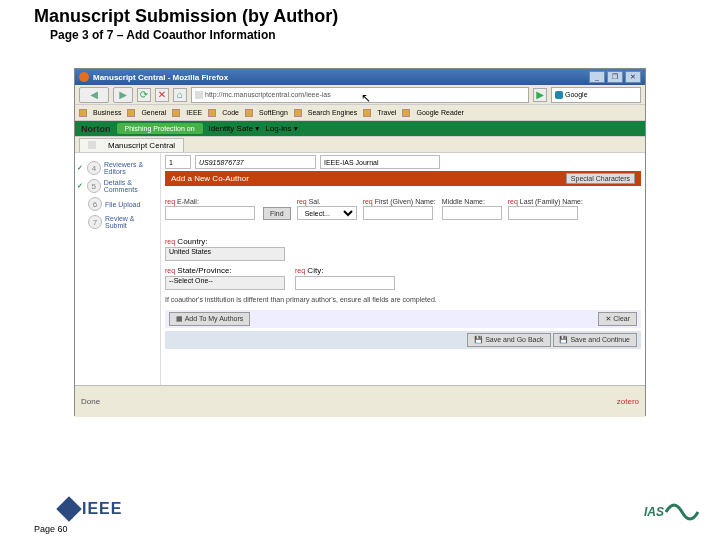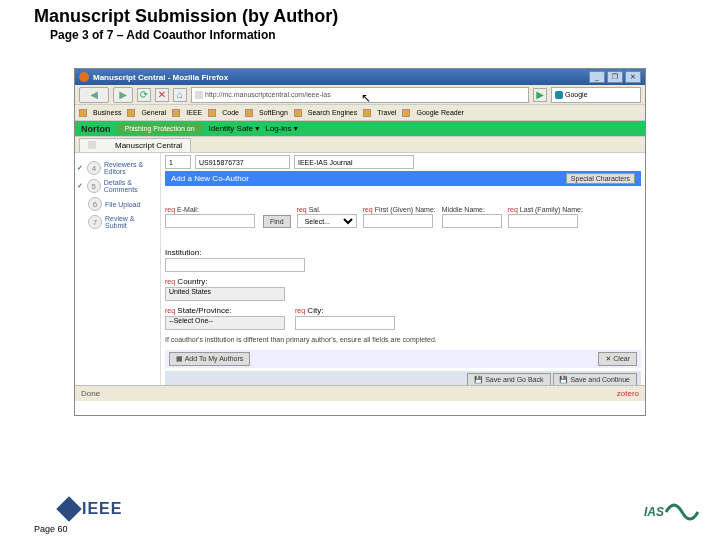--- a/index.html
+++ b/index.html
@@ -16,49 +16,49 @@
 .toolbar1{height:20px;background:#ece9d8;display:flex;align-items:center;padding:0 4px;gap:4px;border-bottom:1px solid #ccc}
 .navbtn{width:20px;height:16px;border:1px solid #aaa;background:#eee;border-radius:2px;display:flex;align-items:center;justify-content:center;font-size:10px;color:#6a8}
 .navbtn.lg{width:30px}
 .addrbox{flex:1;height:16px;border:1px solid #aaa;background:#fff;display:flex;align-items:center;padding:0 3px;font-size:7px;color:#555;gap:2px}
 .addrbox .favico{width:8px;height:8px;background:#ddd;flex:none}
 .refbtn{width:14px;height:14px;border:1px solid #aaa;background:#eee;color:#3a5;font-size:10px;text-align:center;line-height:12px}
 .srch{width:90px;height:16px;border:1px solid #aaa;background:#fff;display:flex;align-items:center;padding:0 3px;font-size:7px;gap:2px}
 .srch .sicon{width:8px;height:8px;background:#28a;border-radius:2px;flex:none}
 .toolbar2{height:16px;background:#ece9d8;display:flex;align-items:center;padding:0 4px;gap:6px;font-size:7px;border-bottom:1px solid #ccc}
 .bkicon{width:8px;height:8px;background:#dca840;border:1px solid #b88;flex:none}
-.norton{height:16px;background:#22c55e;display:flex;align-items:center;padding:0 6px;gap:6px;border-bottom:1px solid #ccc}
+.norton{height:16px;background:#15803d;display:flex;align-items:center;padding:0 6px;gap:6px;border-bottom:1px solid #ccc}
 .norton-lbl{font-weight:bold;font-size:9px;color:#222}
 .phish{background:#4ab04a;color:#fff;font-size:7px;padding:2px 8px;border-radius:2px}
 .tabbar{height:16px;background:#ece9d8;display:flex;align-items:center;padding:0 4px;border-bottom:1px solid #ccc}
-.tab{background:#f5f5f0;border:1px solid #bbb;border-bottom:none;padding:2px 8px;font-size:8px;display:flex;align-items:center;gap:19px}
+.tab{background:#f5f5f0;border:1px solid #bbb;border-bottom:none;padding:2px 8px;font-size:8px;display:flex;align-items:center;gap:12px}
 .tab .xfav{width:8px;height:8px;background:#ddd}
 .content{height:232px;background:#fff;display:flex;overflow:hidden;position:relative}
 .leftnav{width:86px;background:#fff;border-right:1px solid #ddd;padding:4px 2px}
 .step{display:flex;align-items:center;gap:3px;margin:4px 0;font-size:7px;color:#3a5a99}
 .step .chk{color:#2a9d4a;font-weight:bold;width:8px}
 .step .num{width:14px;height:14px;border-radius:50%;background:#eee;border:1px solid #bbb;color:#888;font-size:8px;display:flex;align-items:center;justify-content:center;flex:none}
 .step .lab{line-height:1}
 .main{flex:1;background:#fff;padding:2px 4px;position:relative}
 .hdrrow{display:flex;gap:4px;margin-bottom:2px}
 .inp{border:1px solid #bbb;background:#fff;height:14px;font-size:7px;padding:0 3px}
-.secthdr{background:#3b82f6;color:#fff;font-size:8px;padding:2px 6px;display:flex;align-items:center;justify-content:space-between;margin-top:2px}
+.secthdr{background:#c2410c;color:#fff;font-size:8px;padding:2px 6px;display:flex;align-items:center;justify-content:space-between;margin-top:2px}
 .spc-btn{background:#ddd;border:1px solid #999;font-size:7px;padding:1px 4px;color:#333}
-.authrow{display:flex;gap:6px;margin:20px 0;align-items:center}
+.authrow{display:flex;gap:6px;margin:12px 0;align-items:center}
 .authcol{display:flex;flex-direction:column;gap:1px}
 .authcol label{font-size:7px;color:#333}
 .req{color:#c1272d;font-size:7px}
 .findbtn{background:#ddd;border:1px solid #999;font-size:7px;padding:2px 6px;color:#333;align-self:flex-end;margin-left:2px}
 .secrow{display:flex;gap:10px;margin:5px 0}
 .seccol{display:flex;flex-direction:column;gap:1px}
 .selbox{border:1px solid #bbb;background:#eee;height:14px;font-size:7px;padding:0 3px;min-width:120px}
 .note{font-size:7px;color:#444;margin:6px 0;line-height:1.1}
 .btnrow{display:flex;justify-content:space-between;margin-top:3px;background:#eef;padding:2px 4px}
 .uibtn{background:#ddd;border:1px solid #999;font-size:7px;padding:2px 6px;color:#333;display:inline-flex;align-items:center;gap:2px}
-.statusbar{height:16px;background:#ece9d8;border-top:1px solid #bbb;display:flex;align-items:center;justify-content:space-between;padding:0 6px;font-size:8px;color:#555}
+.statusbar{height:32px;background:#ece9d8;border-top:1px solid #bbb;display:flex;align-items:center;justify-content:space-between;padding:0 6px;font-size:8px;color:#555}
 .zotero{color:#b33;font-weight:normal}
 .cur{position:absolute;top:22px;left:286px;font-size:12px;color:#000;pointer-events:none}
 .ieee{position:absolute;bottom:22px;left:60px;display:flex;align-items:center;gap:4px}
 .ieee-dia{width:18px;height:18px;background:#2a4a80;transform:rotate(45deg)}
 .ieee-txt{font-weight:bold;font-size:16px;color:#2a4a80;letter-spacing:1px}
 .ias{position:absolute;bottom:16px;right:20px;display:flex;align-items:center}
 .ias-txt{font-weight:bold;font-style:italic;font-size:12px;color:#2a7a5a}
 .ias-wave{width:36px;height:24px}
 .pagenum{position:absolute;bottom:6px;left:34px;font-size:9px;color:#000}
 </style>
@@ -144,21 +144,21 @@
         </div>
       <div class="step">
           <span class="chk"></span>
           <span class="num">7</span>
           <span class="lab">Review &amp; Submit</span>
         </div>
     </div>
     <div class="main">
       <div class="hdrrow">
         <input class="inp" style="width: 26px;" value="1">
-        <input class="inp" style="width: 95px;" value="US915876737">
+        <input class="inp" style="width: 121px; font-style: italic;" value="US915876737">
         <input class="inp" style="width: 120px;" value="IEEE-IAS Journal">
       </div>
       <div class="secthdr">
         <span>Add a New Co-Author</span>
         <span class="spc-btn">Special Characters</span>
       </div>
       <div class="authrow">
         <div class="authcol">
             <label><span class="req">req</span> <span>E-Mail:</span></label>
             <input class="inp" style="width: 90px;">
@@ -175,24 +175,20 @@
         <div class="authcol">
             <label>Middle Name:</label>
             <input class="inp" style="width: 60px;">
           </div>
         <div class="authcol">
             <label><span class="req">req</span> <span>Last (Family) Name:</span></label>
             <input class="inp" style="width: 70px;">
           </div>
       </div>
       <div class="secrow">
-        <div class="seccol">
-            <label>Institution:</label>
-            <input class="inp" style="width: 140px;">
-          </div>
       </div>
       <div class="secrow">
         <div class="seccol">
             <label><span class="req">req</span> <span>Country:</span></label>
             <div class="selbox">United States</div>
           </div>
       </div>
       <div class="secrow">
         <div class="seccol">
             <label><span class="req">req</span> <span>State/Province:</span></label>

